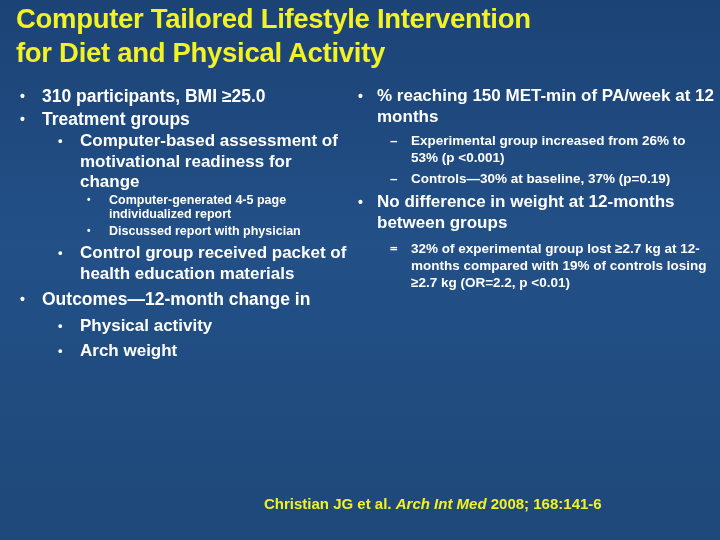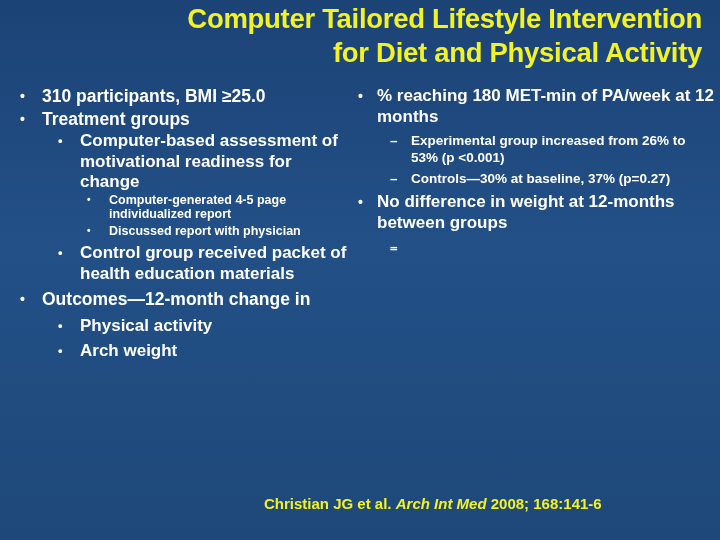--- a/index.html
+++ b/index.html
@@ -21,24 +21,24 @@
     height: 540px;
     background: #1f4a80;
     background-image: linear-gradient(180deg, #1c4376 0%, #225087 45%, #1e4879 100%);
     box-sizing: border-box;
     overflow: hidden;
   }
 
   
   #title {
     position: absolute;
-    left: 10px;
+    left: 16px;
     top: 2px;
     width: 692px;
-    text-align: right;
+    text-align: left;
     color: #f2f224;
     font-weight: bold;
     font-size: 27.5px;
     line-height: 34px;
     letter-spacing: -0.3px;
     font-family: "Liberation Sans", sans-serif;
   }
   #title .tline { display: block; white-space: nowrap; }
 
   
@@ -188,44 +188,45 @@
       <span class="mark">•</span>
       <span class="txt">Arch weight</span>
     </div>
 
   </div>
 
   <div id="col-right" class="column" style="color: rgb(255, 255, 255);">
 
     <div class="bullet rlv1">
       <span class="mark">•</span>
-      <span class="txt">% reaching 180 MET-min of PA/week at 12 months</span>
+      <span class="txt">% reaching 150 MET-min of PA/week at 12 months</span>
     </div>
 
     <div class="bullet rlv2 gap-top">
       <span class="mark">–</span>
       <span class="txt">Experimental group increased from 26% to 53% (p &lt;0.001)</span>
     </div>
 
     <div class="bullet rlv2">
       <span class="mark">–</span>
-      <span class="txt">Controls—30% at baseline, 37% (p=0.27)</span>
+      <span class="txt">Controls—30% at baseline, 37% (p=0.19)</span>
     </div>
 
     <div class="bullet rlv1 gap-top">
       <span class="mark">•</span>
       <span class="txt">No difference in weight at 12-months between groups</span>
     </div>
 
     <div class="bullet rlv2 gap-top">
       <span class="mark">–</span>
     </div>
 
     <div class="bullet rlv2 gap-top-lg">
       <span class="mark">–</span>
+      <span class="txt">32% of experimental group lost ≥2.7 kg at 12-months compared with 19% of controls losing ≥2.7 kg (OR=2.2, p &lt;0.01)</span>
     </div>
 
   </div>
 
   <div id="citation" style="color: rgb(242, 242, 36);">
     <span>Christian JG et al. </span><span class="ital">Arch Int Med</span><span> 2008; 168:141-6</span>
   </div>
 
 </div>
 

